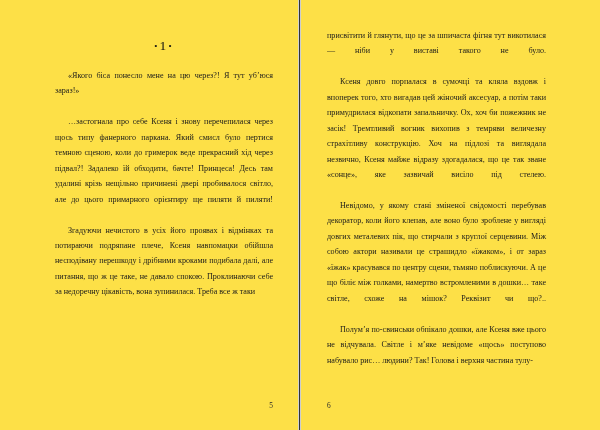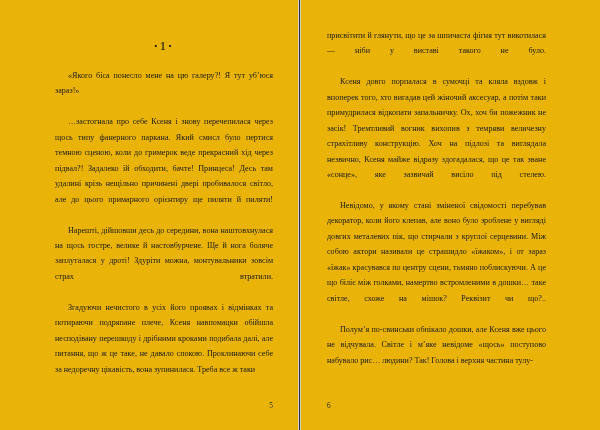--- a/index.html
+++ b/index.html
@@ -35,21 +35,21 @@
         #3a3a3a 42%,
         #2e2e2e 58%,
         #c9c9c9 82%,
         #ffffff 100%);
   }
 
   .page {
     position: absolute;
     top: 0;
     height: 430px;
-    background: #eab308;
+    background: #fde047;
   }
   .page-left  { left: 0;     width: 298px; }
   .page-right { left: 301px; width: 299px; }
 
   .textblock {
     position: absolute;
     font-size: 8.1px;
     line-height: 15.45px;
     text-align: justify;
     text-justify: inter-word;
@@ -119,23 +119,22 @@
 
 <div class="spread">
 
   <div class="page page-left">
 
     <div class="chapter-heading">
       <span class="orn">•</span><span class="num">1</span><span class="orn">•</span>
     </div>
 
     <div class="textblock">
-      <p class="para">«Якого біса понесло мене на цю галеру?! Я тут уб’юся зараз!»</p>
+      <p class="para">«Якого біса понесло мене на цю через?! Я тут уб’юся зараз!»</p>
       <p class="para">…застогнала про себе Ксеня і знову перечепилася через щось типу фанерного паркана. Який смисл було пертися темною сценою, коли до гримерок веде прекрасний хід через підвал?! Задалеко їй обходити, бачте! Принцеса! Десь там удалині крізь нещільно причинені двері пробивалося світло, але до цього примарного орієнтиру ще пиляти й пиляти!</p>
-      <p class="para">Нарешті, дійшовши десь до середини, вона наштовхнулася на щось гостре, велике й настовбурчене. Ще й нога боляче заплуталася у дроті! Здуріти можна, монтувальники зовсім страх втратили.</p>
       <p class="para lastflush">Згадуючи нечистого в усіх його проявах і відмінках та потираючи подряпане плече, Ксеня навпомацки обійшла несподівану перешкоду і дрібними кроками подибала далі, але питання, що ж це таке, не давало спокою. Проклинаючи себе за недоречну цікавість, вона зупинилася. Треба все ж таки</p>
     </div>
 
     <div class="folio">5</div>
   </div>
 
   <div class="gutter"></div>
 
   <div class="page page-right">
 

